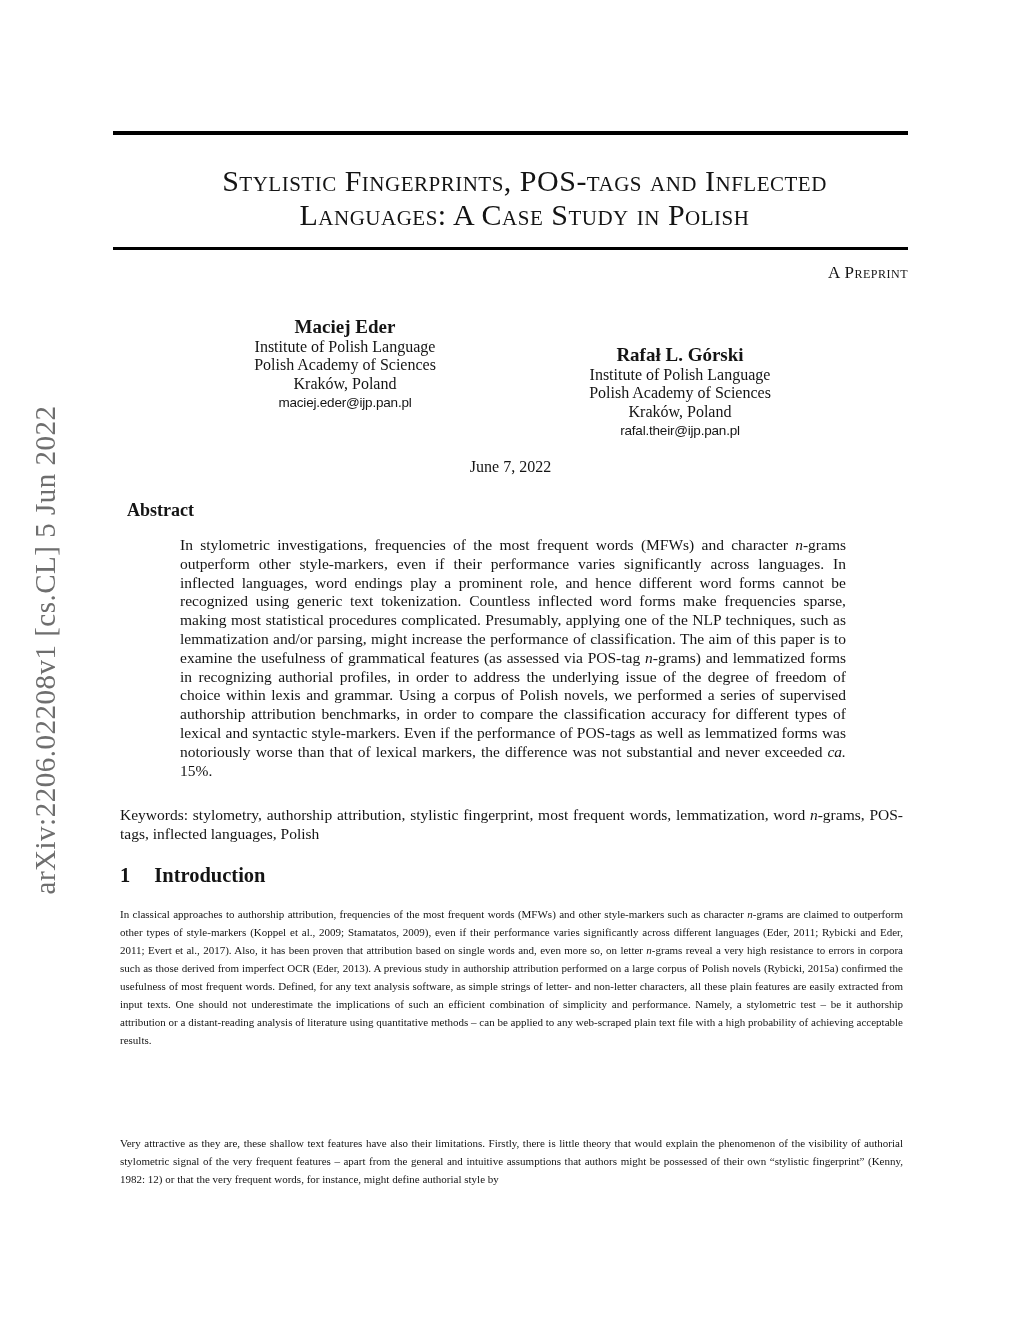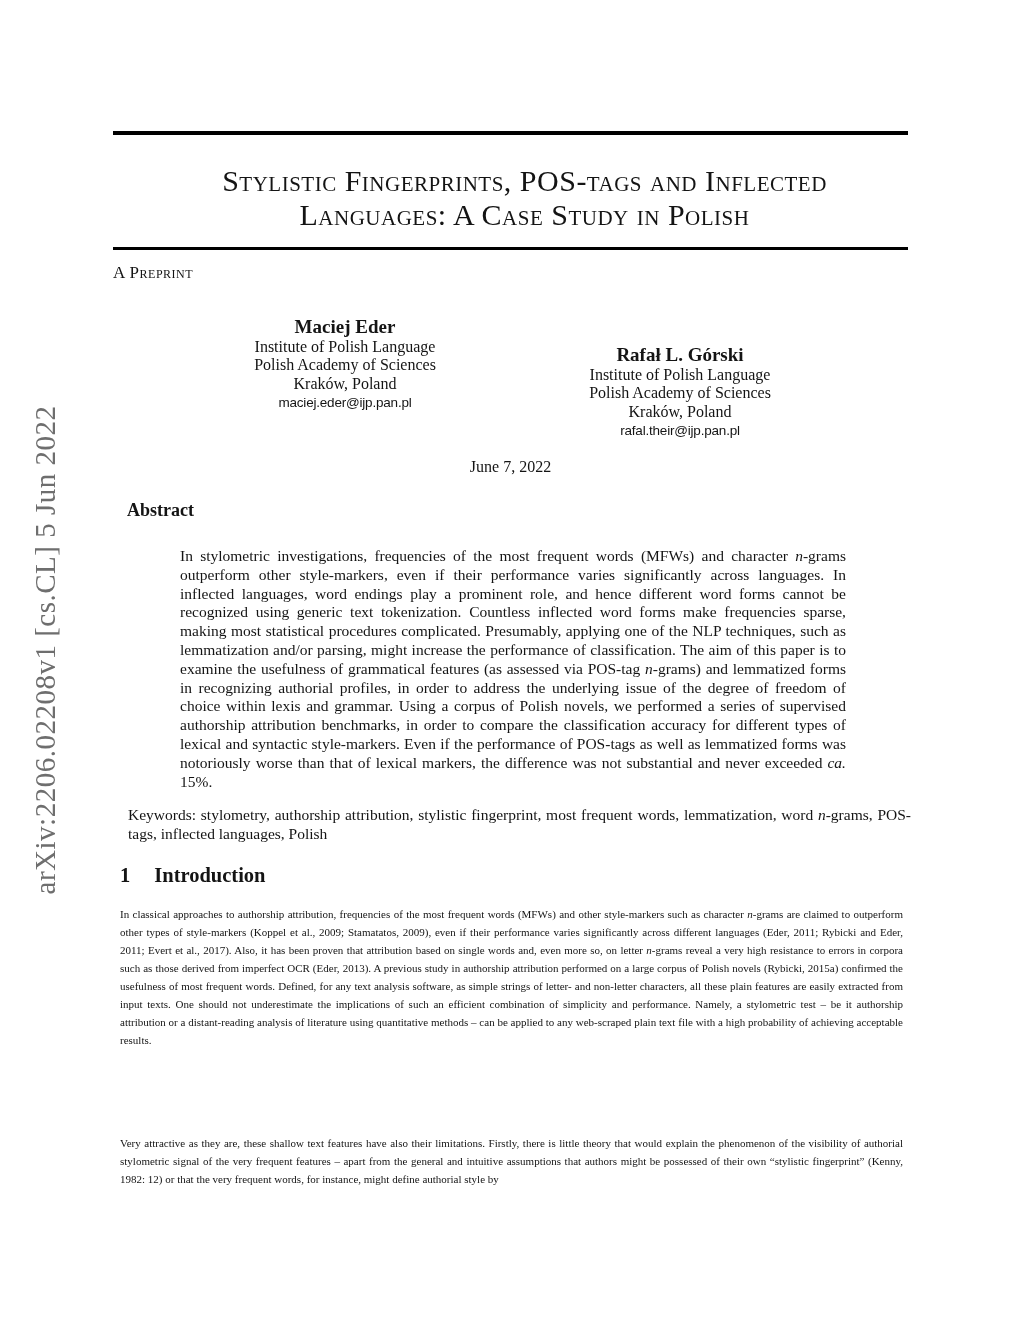--- a/index.html
+++ b/index.html
@@ -42,21 +42,21 @@
     font-size: 30px;
     line-height: 34px;
     letter-spacing: 0.5px;
   }
   .title .tline { display: block; }
   .preprint {
     position: absolute;
     top: 263px;
     left: 113px;
     width: 795px;
-    text-align: left;
+    text-align: right;
     font-variant: small-caps;
     font-size: 17px;
     letter-spacing: 0.5px;
   }
   .author {
     position: absolute;
     top: 318px;
     width: 300px;
     text-align: center;
     font-size: 16px;
@@ -89,31 +89,29 @@
     font-size: 18px;
   }
   .abstract-body {
     position: absolute;
     top: 536px;
     left: 180px;
     width: 666px;
     text-align: justify;
     font-size: 15.5px;
     line-height: 18.8px;
-    margin-top: 11px;
   }
   .keywords {
     position: absolute;
     top: 806px;
     left: 120px;
     width: 783px;
     text-align: justify;
     font-size: 15.5px;
     line-height: 18.8px;
-    margin-left: 8px;
   }
   .section-heading {
     position: absolute;
     top: 864px;
     left: 120px;
     font-weight: bold;
     font-size: 20.5px;
     text-align: center;
   }
   .sec-num { margin-right: 24px; }

